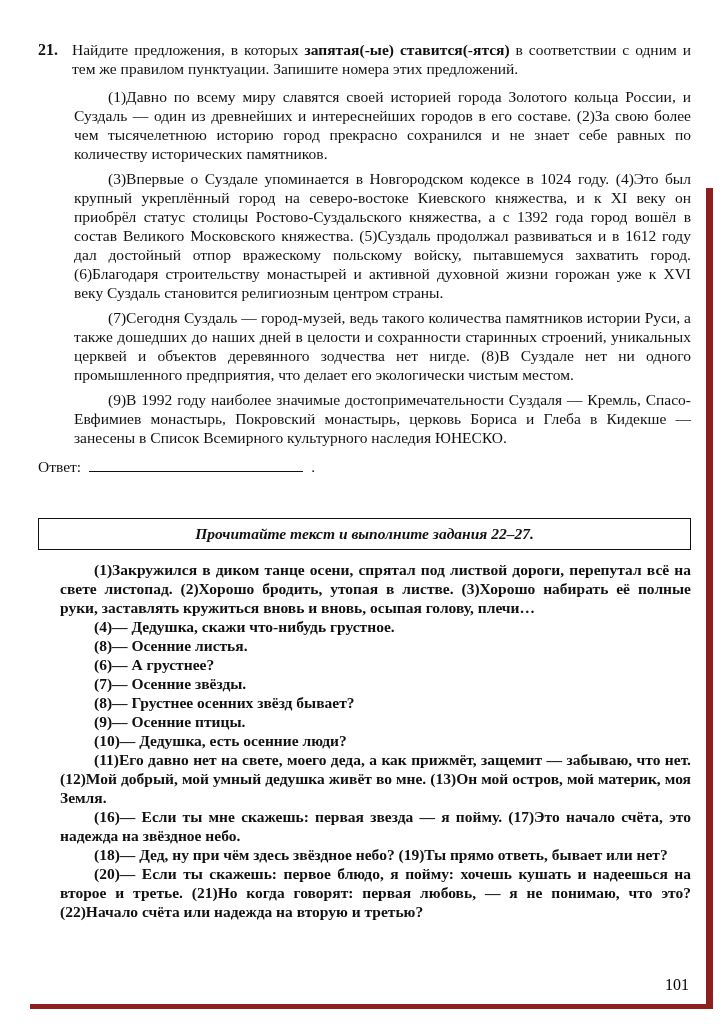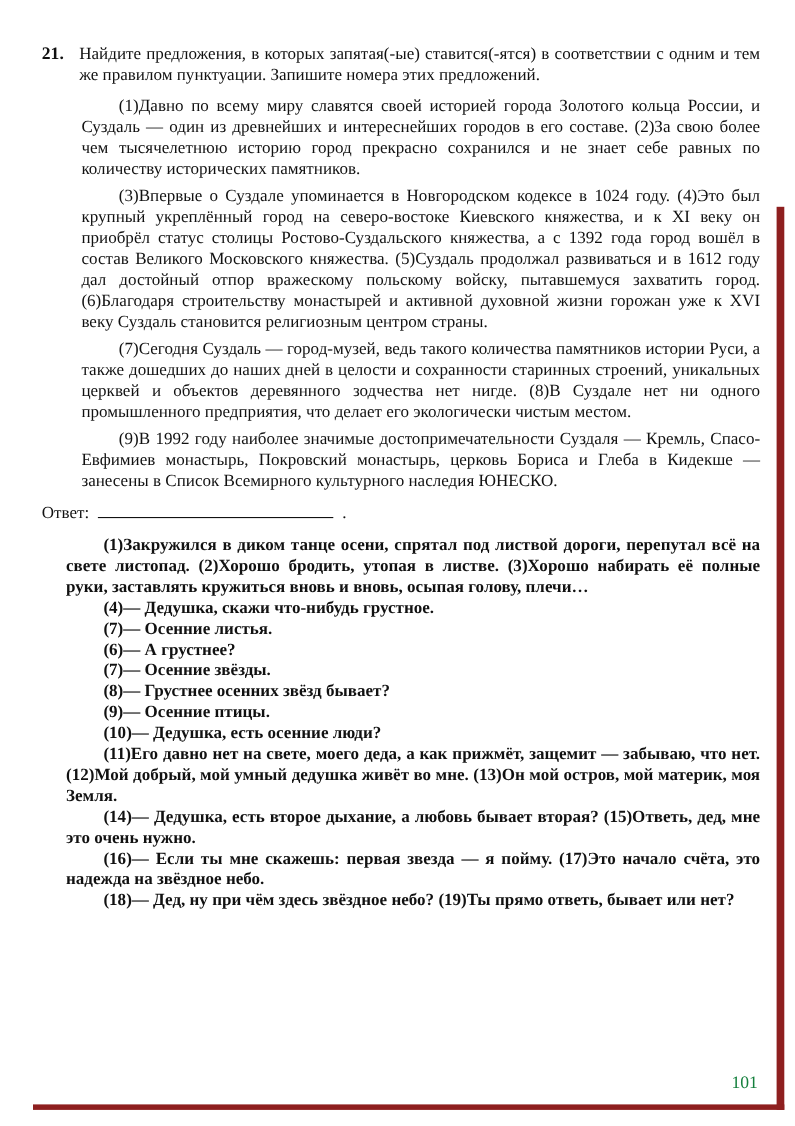--- a/index.html
+++ b/index.html
@@ -31,21 +31,21 @@
   }
   .task-num {
     flex: 0 0 34px;
     font-weight: bold;
     font-size: 16px;
   }
   .task-prompt {
     flex: 1;
     text-align: justify;
   }
-  .task-prompt b { font-weight: normal; }
+  .task-prompt b { font-weight: bold; }
   .passage1 {
     margin-top: 9px;
     margin-left: 36px;
   }
   .passage1 p {
     margin: 0 0 6px 0;
     text-align: justify;
     text-indent: 34px;
   }
   .answer-row {
@@ -77,21 +77,21 @@
     margin: 0;
     text-align: justify;
     text-indent: 34px;
     font-weight: bold;
   }
   .page-number {
     position: absolute;
     right: 34px;
     bottom: 30px;
     font-size: 16px;
-    color: #15803d;
+    color: #000000;
   }
   .edge-rule-vertical {
     position: absolute;
     right: 10px;
     top: 188px;
     width: 7px;
     height: 821px;
     background: #8e1f1f;
   }
   .edge-rule-horizontal {
@@ -118,34 +118,37 @@
       <p>(1)Давно по всему миру славятся своей историей города Золотого кольца России, и Суздаль — один из древнейших и интереснейших городов в его составе. (2)За свою более чем тысячелетнюю историю город прекрасно сохранился и не знает себе равных по количеству исторических памятников.</p>
       <p>(3)Впервые о Суздале упоминается в Новгородском кодексе в 1024 году. (4)Это был крупный укреплённый город на северо-востоке Киевского княжества, и к XI веку он приобрёл статус столицы Ростово-Суздальского княжества, а с 1392 года город вошёл в состав Великого Московского княжества. (5)Суздаль продолжал развиваться и в 1612 году дал достойный отпор вражескому польскому войску, пытавшемуся захватить город. (6)Благодаря строительству монастырей и активной духовной жизни горожан уже к XVI веку Суздаль становится религиозным центром страны.</p>
       <p>(7)Сегодня Суздаль — город-музей, ведь такого количества памятников истории Руси, а также дошедших до наших дней в целости и сохранности старинных строений, уникальных церквей и объектов деревянного зодчества нет нигде. (8)В Суздале нет ни одного промышленного предприятия, что делает его экологически чистым местом.</p>
       <p>(9)В 1992 году наиболее значимые достопримечательности Суздаля — Кремль, Спасо-Евфимиев монастырь, Покровский монастырь, церковь Бориса и Глеба в Кидекше — занесены в Список Всемирного культурного наследия ЮНЕСКО.</p>
     </div>
 
     <div class="answer-row">
       <span>Ответ:</span><span class="answer-blank"></span><span class="answer-period">.</span>
     </div>
 
+    <div class="section-box">
+      <span>Прочитайте текст и выполните задания 22–27.</span>
+    </div>
 
     <div class="passage2">
       <p>(1)Закружился в диком танце осени, спрятал под листвой дороги, перепутал всё на свете листопад. (2)Хорошо бродить, утопая в листве. (3)Хорошо набирать её полные руки, заставлять кружиться вновь и вновь, осыпая голову, плечи…</p>
       <p>(4)— Дедушка, скажи что-нибудь грустное.</p>
-      <p>(7)— Осенние листья.</p>
+      <p>(8)— Осенние листья.</p>
       <p>(6)— А грустнее?</p>
       <p>(7)— Осенние звёзды.</p>
       <p>(8)— Грустнее осенних звёзд бывает?</p>
       <p>(9)— Осенние птицы.</p>
       <p>(10)— Дедушка, есть осенние люди?</p>
       <p>(11)Его давно нет на свете, моего деда, а как прижмёт, защемит — забываю, что нет. (12)Мой добрый, мой умный дедушка живёт во мне. (13)Он мой остров, мой материк, моя Земля.</p>
-      <p>(14)— Дедушка, есть второе дыхание, а любовь бывает вторая? (15)Ответь, дед, мне это очень нужно.</p>
       <p>(16)— Если ты мне скажешь: первая звезда — я пойму. (17)Это начало счёта, это надежда на звёздное небо.</p>
       <p>(18)— Дед, ну при чём здесь звёздное небо? (19)Ты прямо ответь, бывает или нет?</p>
+      <p>(20)— Если ты скажешь: первое блюдо, я пойму: хочешь кушать и надеешься на второе и третье. (21)Но когда говорят: первая любовь, — я не понимаю, что это? (22)Начало счёта или надежда на вторую и третью?</p>
     </div>
 
   </div>
 
   <div class="page-number">101</div>
   <div class="edge-rule-vertical"></div>
   <div class="edge-rule-horizontal"></div>
 </div>
 
 </body></html>

